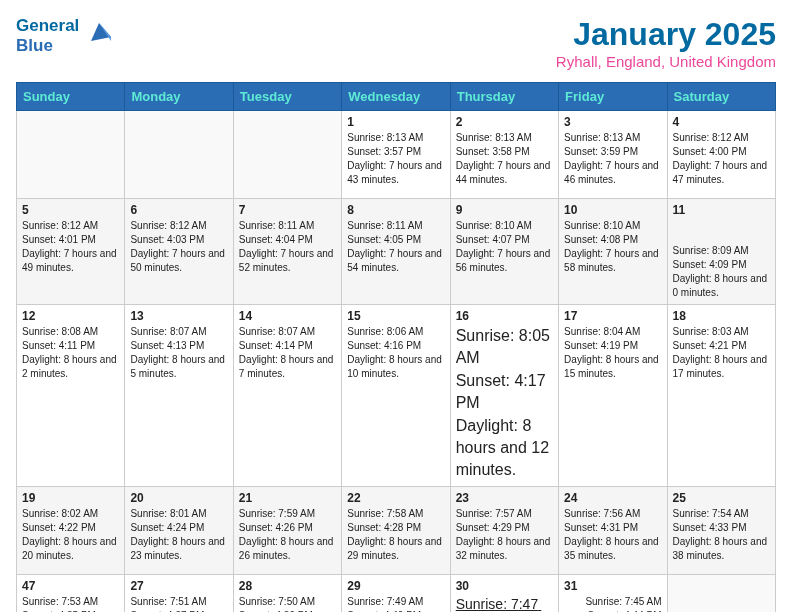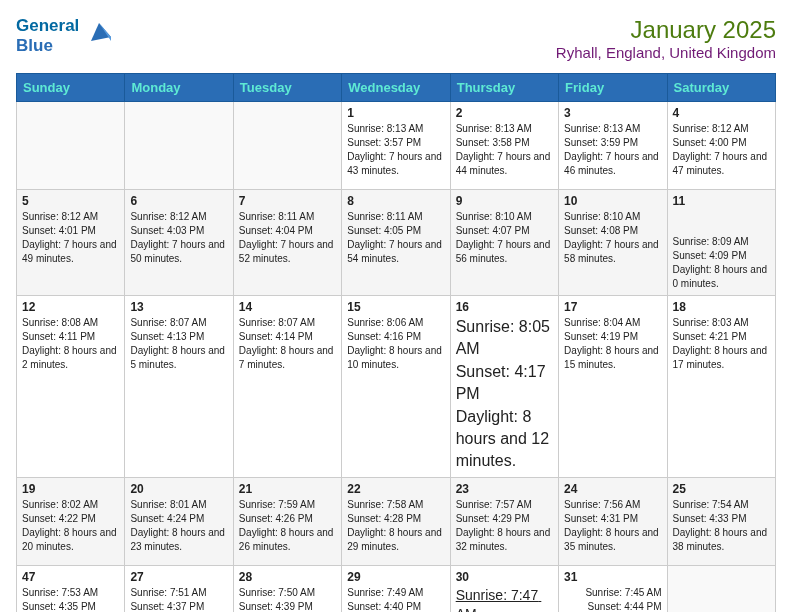--- a/index.html
+++ b/index.html
@@ -17,27 +17,27 @@
       margin-bottom: 12px;
     }
     .logo {
       display: flex;
       align-items: center;
     }
     .title-area {
       text-align: right;
     }
     .month-title {
-      font-size: 24px;
-      font-weight: normal;
-      color: #4d7c0f;
+      font-size: 32px;
+      font-weight: bold;
+      color: #0369a1;
     }
     .location {
       font-size: 15px;
-      color: #701a75;
+      color: #ec4899;
     }
     .calendar {
       width: 100%;
       border-collapse: collapse;
       table-layout: fixed;
     }
     .calendar th {
       background: #2a6db5;
       color: #5eead4;
       text-align: left;

